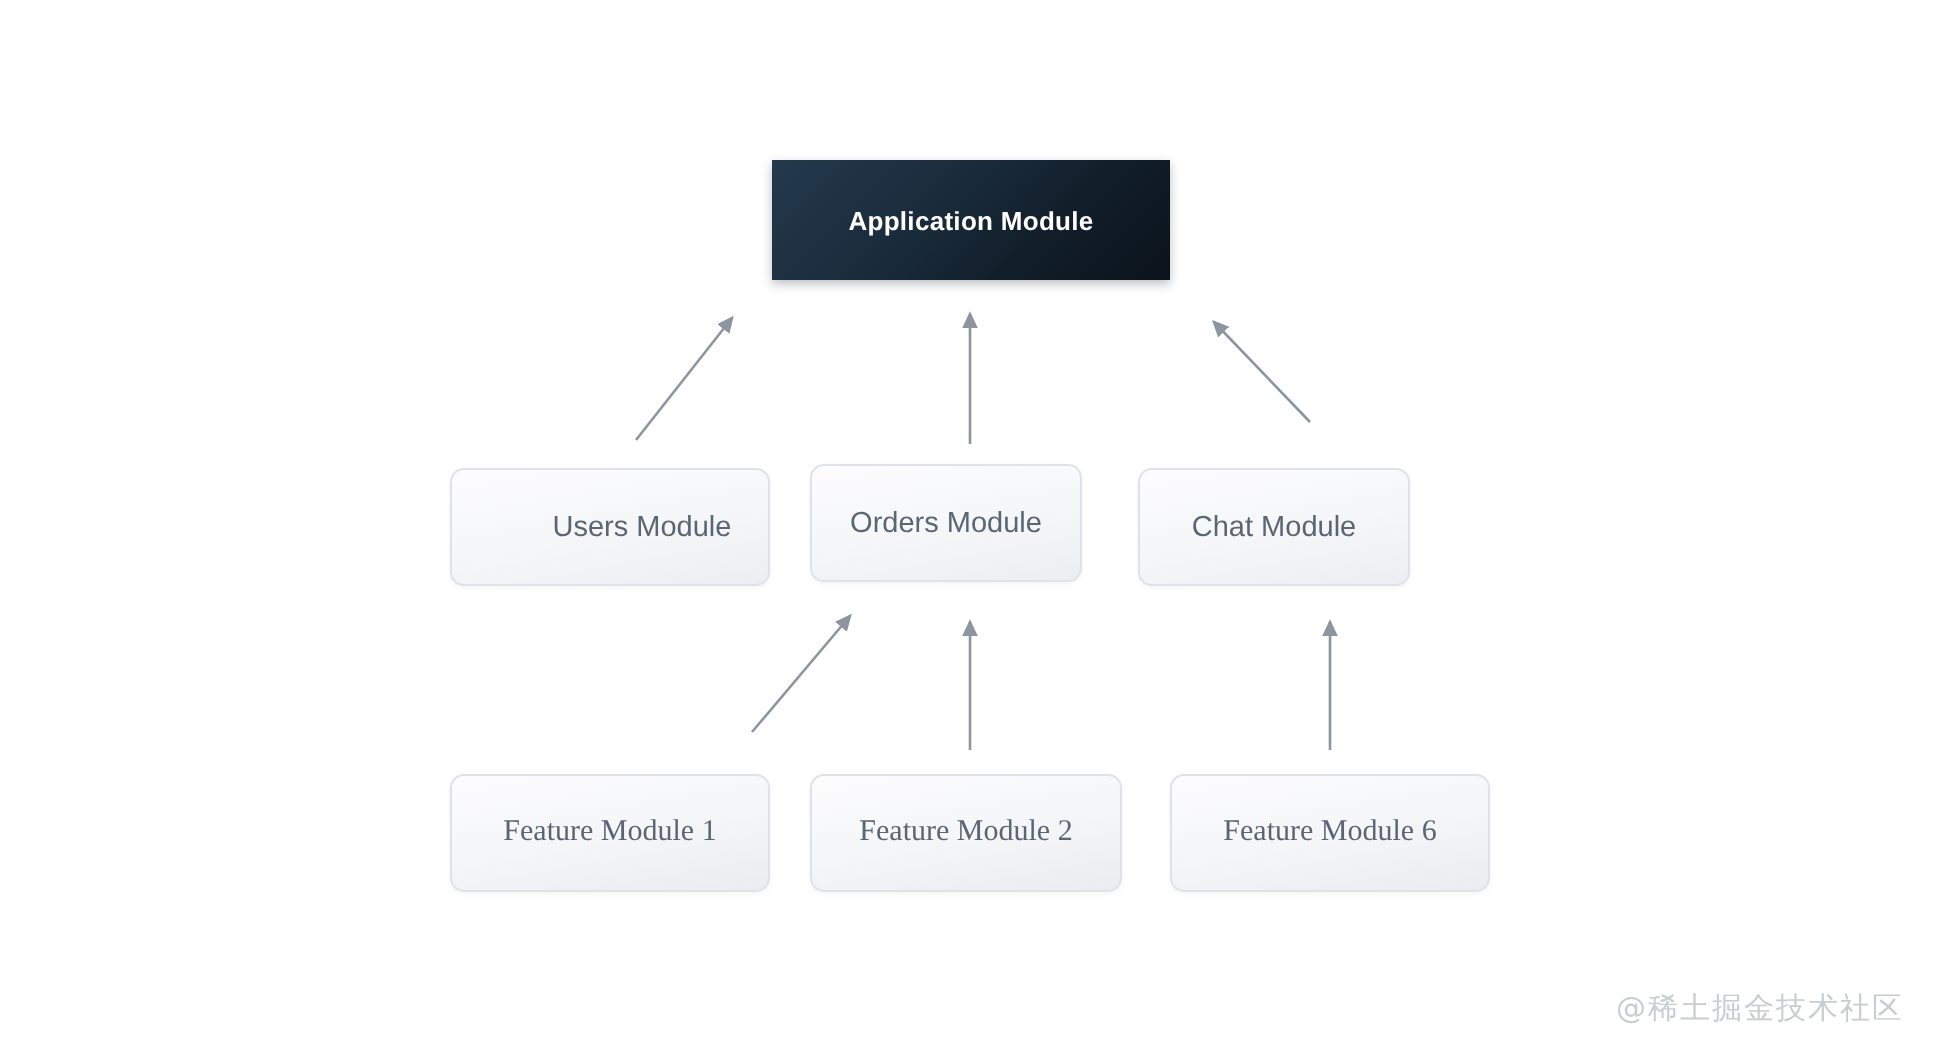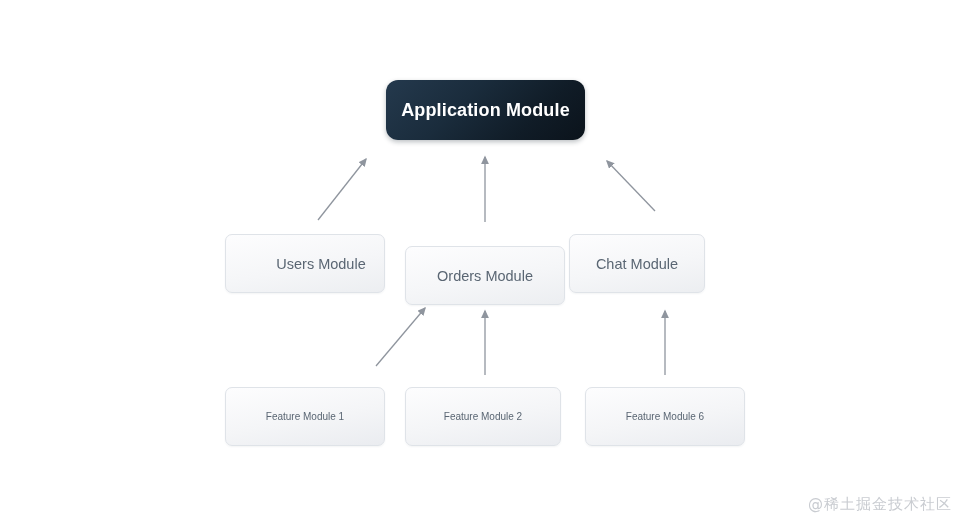--- a/index.html
+++ b/index.html
@@ -37,43 +37,44 @@
     align-items: center;
     justify-content: center;
     border-radius: 7px;
     text-align: center;
     white-space: nowrap;
   }
 
   .node-root {
     background: linear-gradient(135deg, #24394d 0%, #1a2c3c 38%, #101c27 72%, #0b131b 100%);
     color: #ffffff;
-    font-size: 18px;
+    font-size: 13px;
     font-weight: bold;
     letter-spacing: 0.15px;
-    border-radius: 12px;
+    border-radius: 0;
     box-shadow: 0 2px 5px rgba(16, 28, 39, 0.28);
   }
 
   .node-mid {
     background: linear-gradient(170deg, #fdfdfe 0%, #f5f6f8 55%, #eceef1 100%);
     border: 1px solid #dfe3e8;
     color: #5a6673;
     font-size: 14.5px;
     font-weight: normal;
     box-shadow: 0 1px 2px rgba(90, 102, 115, 0.07);
   }
 
   .node-leaf {
     background: linear-gradient(170deg, #fdfdfe 0%, #f4f5f7 55%, #eaecf0 100%);
     border: 1px solid #dfe3e8;
     color: #5a6673;
-    font-size: 10px;
+    font-size: 15px;
     font-weight: normal;
     box-shadow: 0 1px 2px rgba(90, 102, 115, 0.07);
+    font-family: Liberation Serif, serif;
   }
 
   .watermark {
     position: absolute;
     right: 18px;
     bottom: 12px;
     color: #c9ccd1;
     font-size: 15px;
     letter-spacing: 1px;
     font-family: "DejaVu Sans", sans-serif;
@@ -102,21 +103,21 @@
   </svg>
 
   <div class="node node-root" style="left: 386px; top: 80px; width: 199px; height: 60px;">
     <span>Application Module</span>
   </div>
 
   <div class="node node-mid" style="left: 225px; top: 234px; width: 160px; height: 59px; padding-left: 32px;">
     <span>Users Module</span>
   </div>
 
-  <div class="node node-mid" style="left: 405px; top: 246px; width: 160px; height: 59px;">
+  <div class="node node-mid" style="left: 405px; top: 232px; width: 136px; height: 59px;">
     <span>Orders Module</span>
   </div>
 
   <div class="node node-mid" style="left: 569px; top: 234px; width: 136px; height: 59px;">
     <span>Chat Module</span>
   </div>
 
   <div class="node node-leaf" style="left: 225px; top: 387px; width: 160px; height: 59px;">
     <span>Feature Module 1</span>
   </div>

